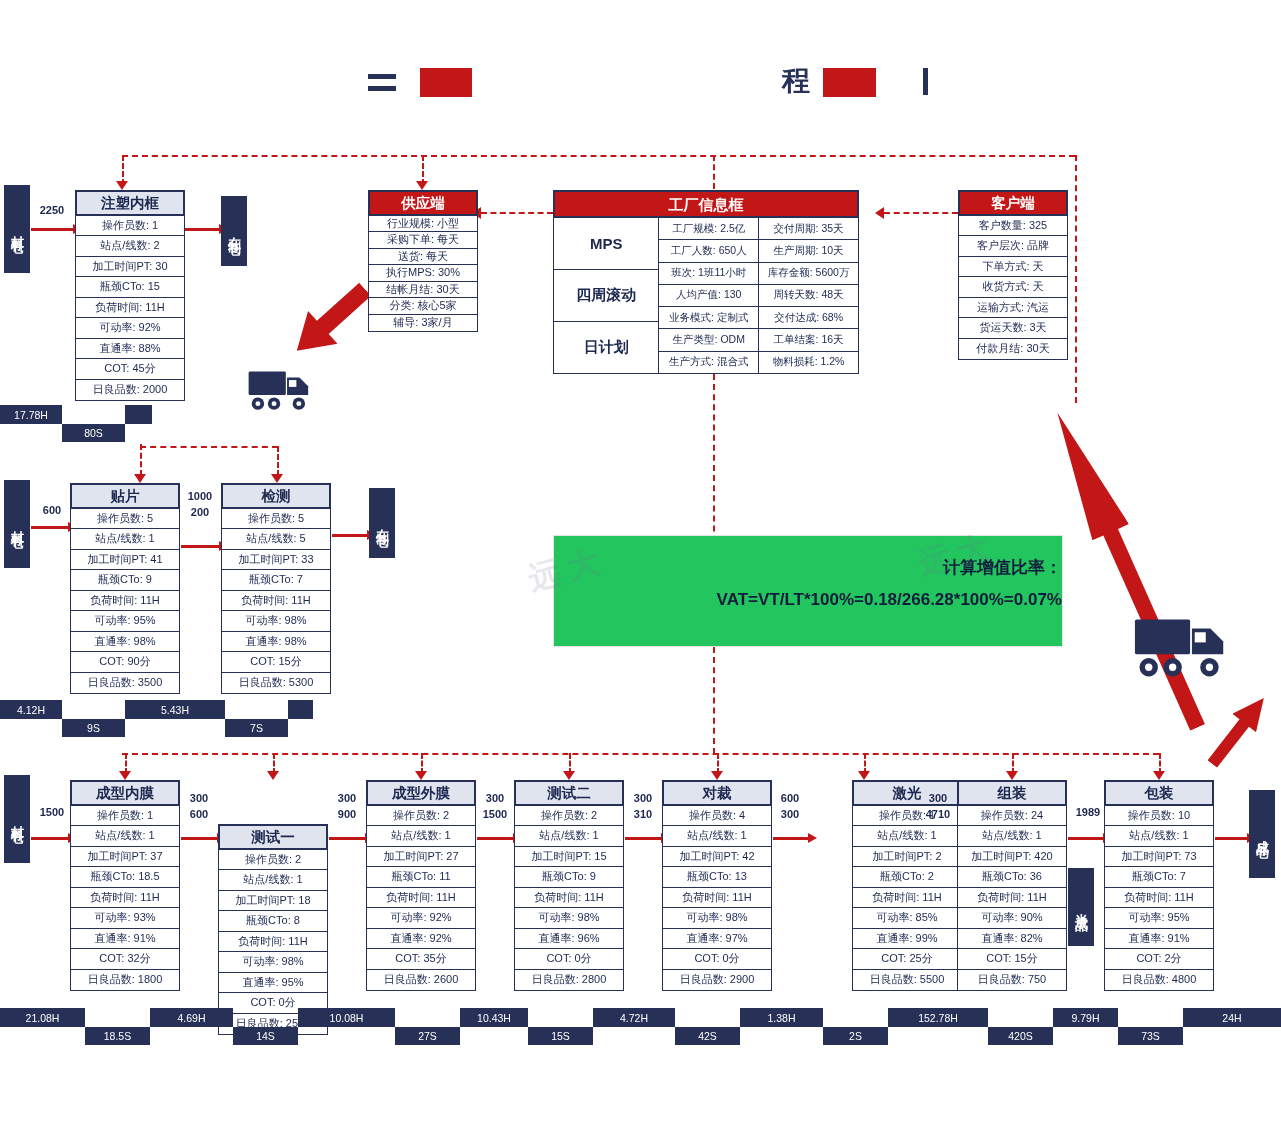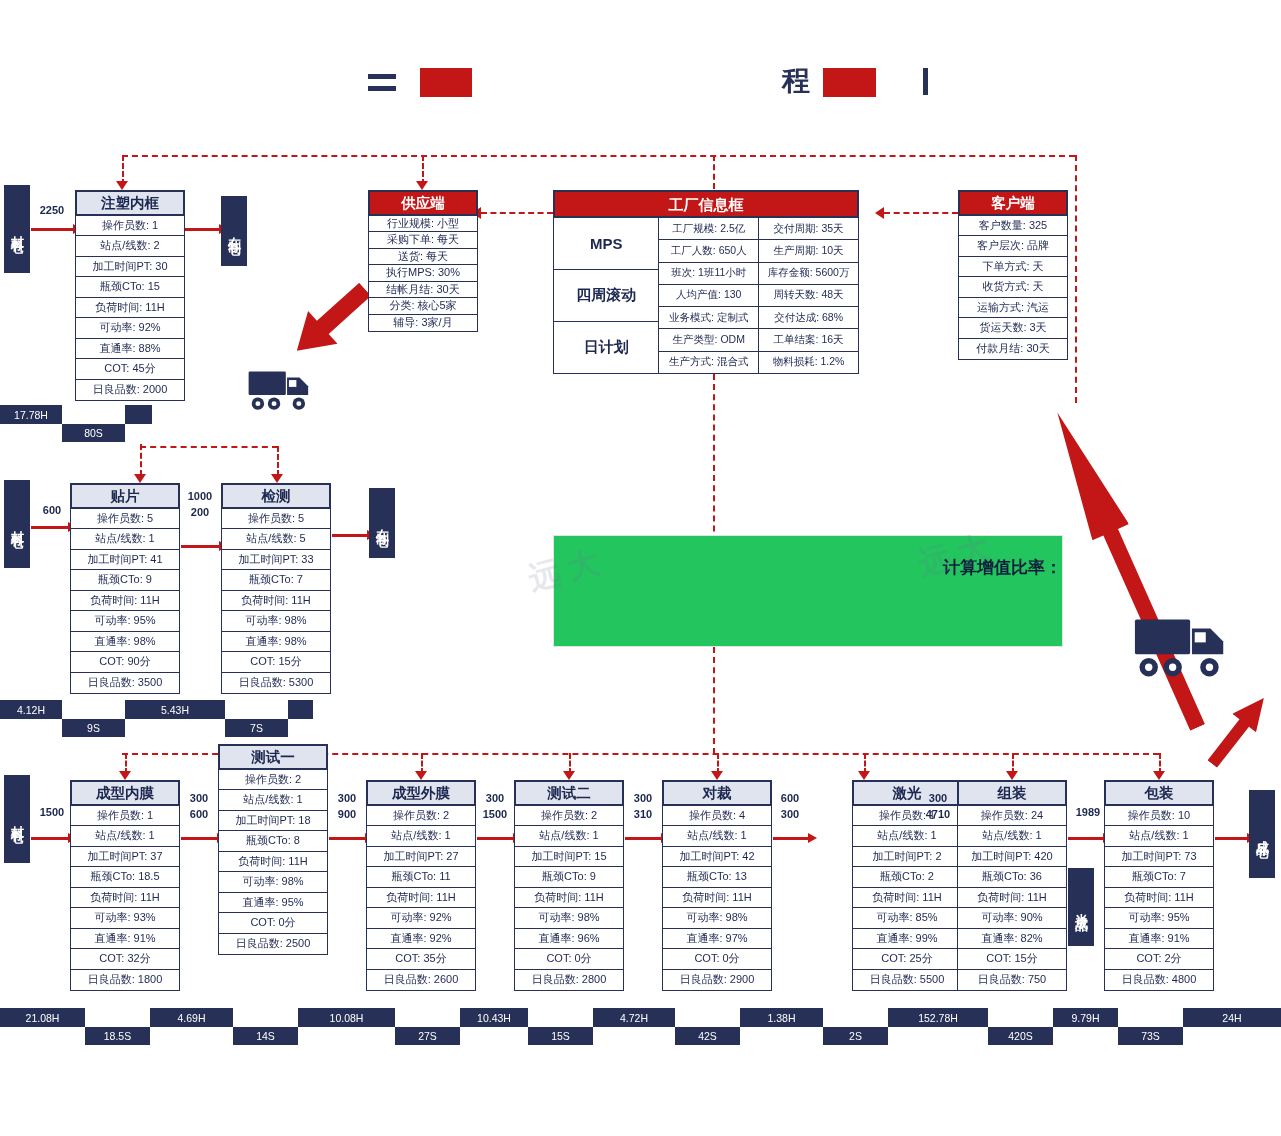--- a/index.html
+++ b/index.html
@@ -78,20 +78,21 @@
   <div class="tdash" style="left:368px;top:86px;width:28px;height:5px;"></div>
   <div class="tblock" style="left:420px;top:68px;width:52px;height:29px;"></div>
   <div class="tchar" style="left:782px;top:62px;">程</div>
   <div class="tblock" style="left:823px;top:68px;width:53px;height:29px;"></div>
   <div class="tdash" style="left:923px;top:68px;width:5px;height:27px;"></div>
 
   <div class="cover"></div>
 
   <div class="vat">
     <div class="l1">计算增值比率：</div>
+    <div class="l2">VAT=VT/LT*100%=0.18/266.28*100%=0.07%</div>
   </div>
 
   <div class="truck" style="left:248px;top:366px;width:62px;height:48px;">
     <svg viewBox="0 0 100 72">
       <rect x="1" y="6" width="60" height="38" rx="2" fill="#273157"></rect>
       <path d="M63 16 h20 l14 14 v14 h-34 z" fill="#273157"></path>
       <rect x="66" y="20" width="12" height="11" fill="#ffffff"></rect>
       <circle cx="16" cy="58" r="10" fill="#273157"></circle>
         <circle cx="16" cy="58" r="4" fill="#ffffff"></circle>
       <circle cx="42" cy="58" r="10" fill="#273157"></circle>
@@ -205,21 +206,21 @@
       <div class="prow">操作员数: 1</div>
       <div class="prow">站点/线数: 1</div>
       <div class="prow">加工时间PT: 37</div>
       <div class="prow">瓶颈CTo: 18.5</div>
       <div class="prow">负荷时间: 11H</div>
       <div class="prow">可动率: 93%</div>
       <div class="prow">直通率: 91%</div>
       <div class="prow">COT: 32分</div>
       <div class="prow">日良品数: 1800</div>
     </div>
-    <div class="proc" style="left:218px;top:744px;">
+    <div class="proc" style="left:218px;top:824px;">
       <div class="phead">测试一</div>
       <div class="prow">操作员数: 2</div>
       <div class="prow">站点/线数: 1</div>
       <div class="prow">加工时间PT: 18</div>
       <div class="prow">瓶颈CTo: 8</div>
       <div class="prow">负荷时间: 11H</div>
       <div class="prow">可动率: 98%</div>
       <div class="prow">直通率: 95%</div>
       <div class="prow">COT: 0分</div>
       <div class="prow">日良品数: 2500</div>

